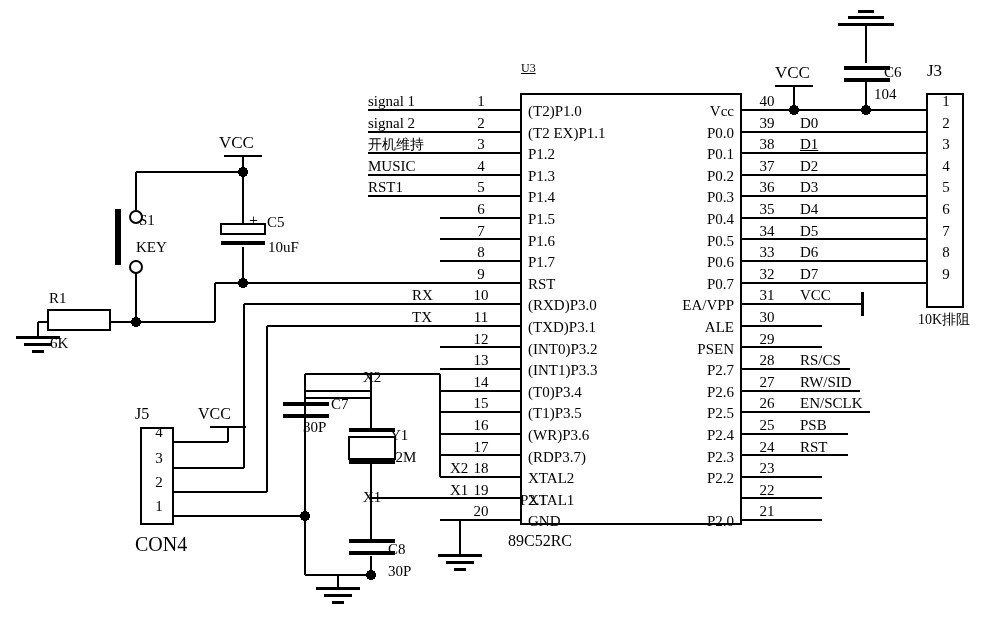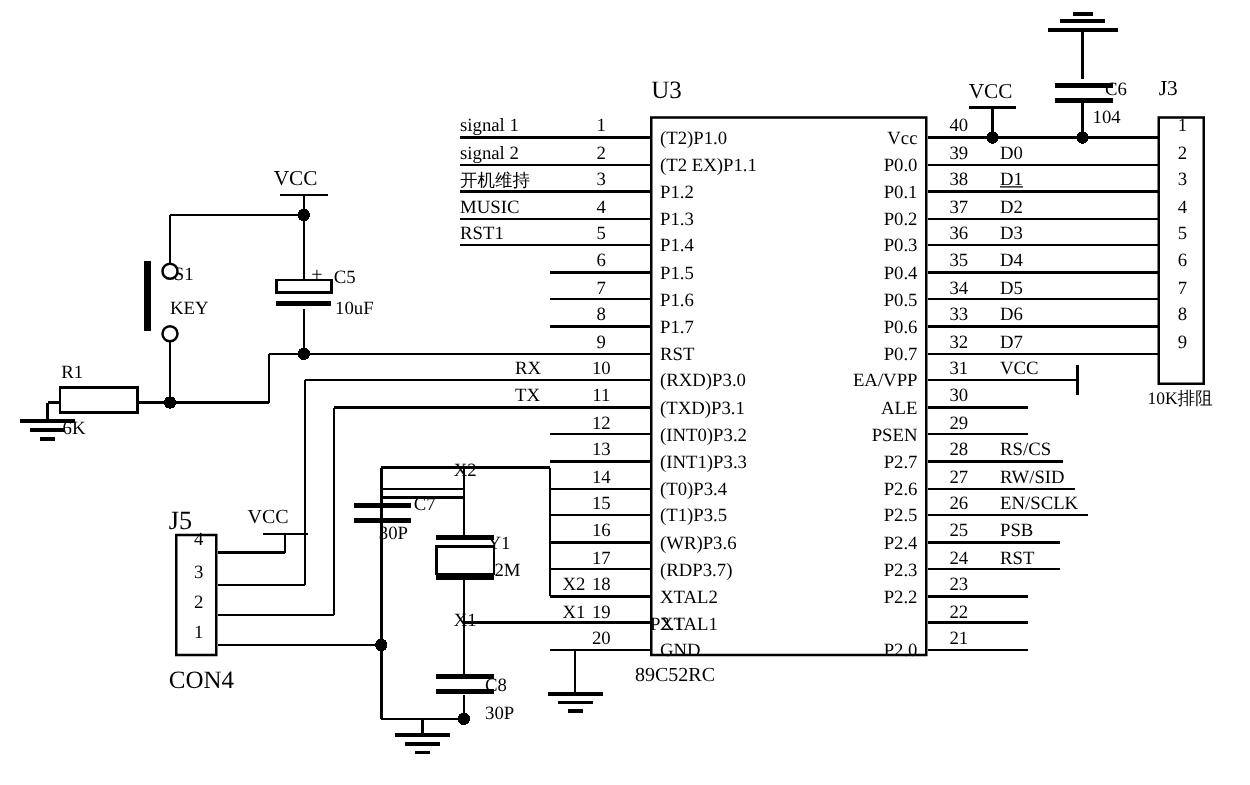--- a/index.html
+++ b/index.html
@@ -20,29 +20,29 @@
   .comp-lbl{position:absolute;font-size:15px;white-space:nowrap;}
   .conn-num{position:absolute;font-size:15px;white-space:nowrap;}
   svg.ov{position:absolute;left:0;top:0;width:1000px;height:628px;overflow:visible;}
 </style>
 </head>
 <body>
 
 <div id="root">
 
   <div class="box" id="ic-body" style="left:520px;top:93px;width:222px;height:432px;"></div>
-  <div class="lbl" style="left:521px;top:62px;font-size:20px;">U3</div>
+  <div class="lbl" style="left:521px;top:62px;font-size:12px;text-decoration:underline;">U3</div>
   <div class="ic-name" style="left:508px;top:532px;">89C52RC</div>
 
   <div class="box" style="left:926px;top:93px;width:38px;height:215px;"></div>
   <div class="lbl" style="left:927px;top:62px;font-size:17px;">J3</div>
   <div class="lbl" style="left:918px;top:313px;font-size:14px;">10K排阻</div>
 
   <div class="box" style="left:140px;top:427px;width:34px;height:98px;"></div>
-  <div class="lbl" style="left:135px;top:406px;font-size:21px;">J5</div>
+  <div class="lbl" style="left:135px;top:406px;font-size:16px;">J5</div>
   <div class="lbl" style="left:135px;top:534px;font-size:20px;">CON4</div>
   <div class="lbl" style="left:198px;top:406px;font-size:16px;">VCC</div>
 
   <div class="lbl" style="left:219px;top:134px;font-size:17px;">VCC</div>
   <div class="lbl" style="left:775px;top:64px;font-size:17px;">VCC</div>
 
   <div class="comp-lbl" style="left:139px;top:212px;">S1</div>
   <div class="comp-lbl" style="left:136px;top:239px;">KEY</div>
 
   <div class="comp-lbl" style="left:49px;top:290px;">R1</div>

